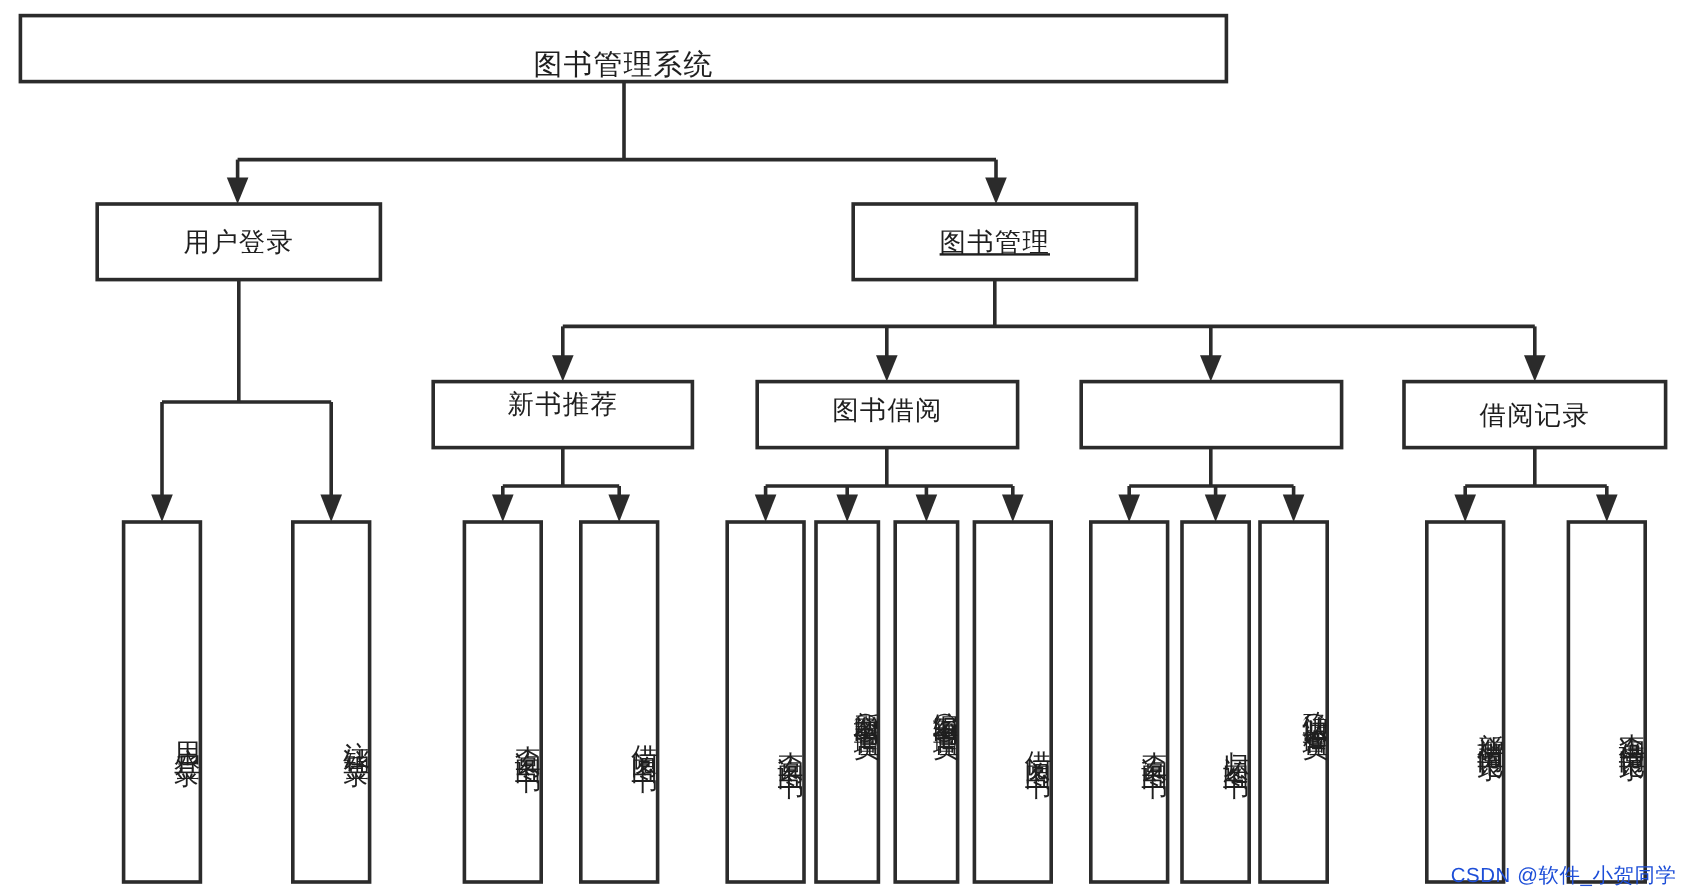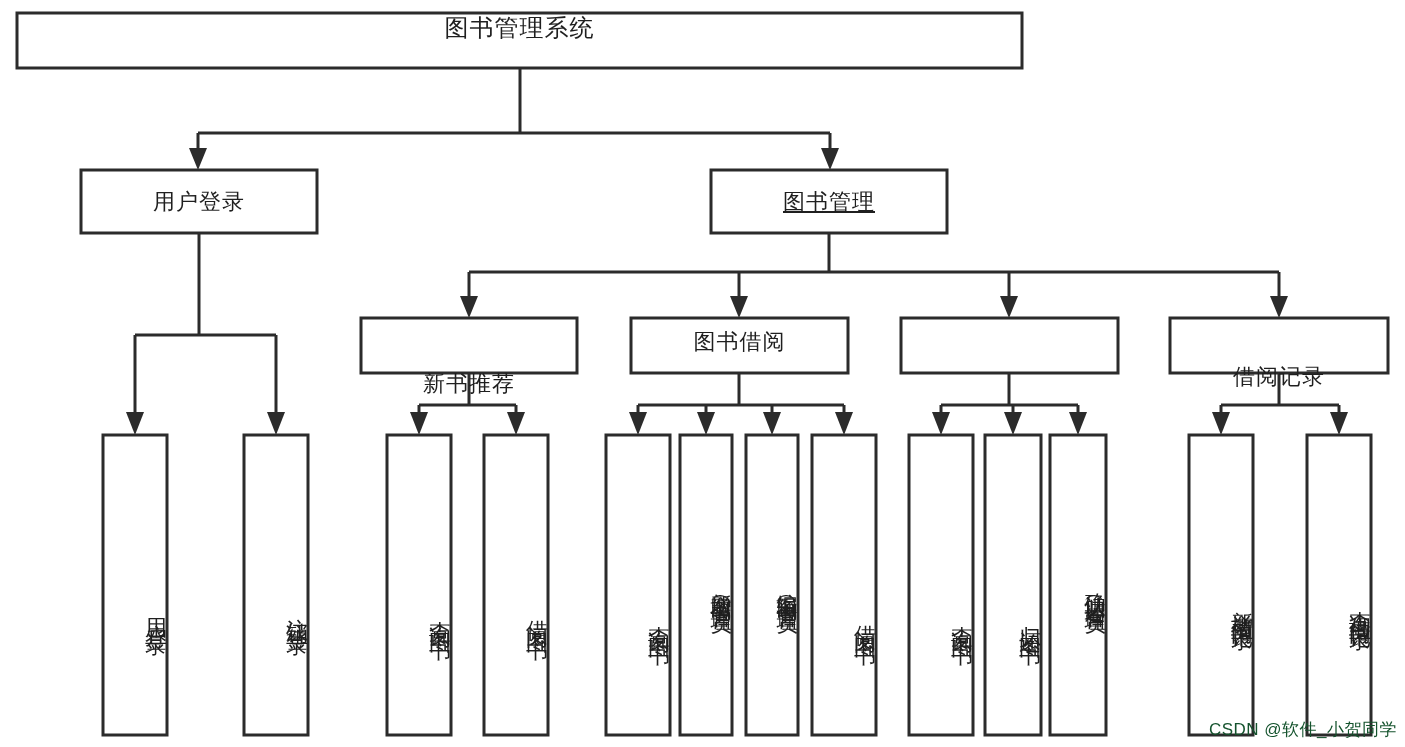--- a/index.html
+++ b/index.html
@@ -63,21 +63,21 @@
     letter-spacing: 6px;
     line-height: 1;
     pointer-events: none;
     padding-top: 4px;
     box-sizing: border-box;
   }
   .watermark {
     position: absolute;
     right: 8px;
     bottom: 6px;
-    color: #14532d;
+    color: #1d4ed8;
     font-size: 17px;
     letter-spacing: 0.5px;
     white-space: nowrap;
     pointer-events: none;
   }
 </style>
 </head>
 <body>
 
 <div id="diagram-root">
@@ -165,28 +165,28 @@
     <rect class="node-box" x="812" y="435" width="64" height="300"></rect>
 
     <rect class="node-box" x="909" y="435" width="64" height="300"></rect>
     <rect class="node-box" x="985" y="435" width="56" height="300"></rect>
     <rect class="node-box" x="1050" y="435" width="56" height="300"></rect>
 
     <rect class="node-box" x="1189" y="435" width="64" height="300"></rect>
     <rect class="node-box" x="1307" y="435" width="64" height="300"></rect>
   </svg>
 
-  <div class="node-label-h" style="left:17px; top:0; width:1005px; height:55px; font-size:24px;">图书管理系统</div>
+  <div class="node-label-h" style="left:17px; top:26px; width:1005px; height:55px; font-size:24px;">图书管理系统</div>
 
   <div class="node-label-h" style="left:81px; top:170px; width:236px; height:63px;">用户登录</div>
   <div class="node-label-h" style="left:711px; top:170px; width:236px; height:63px;text-decoration:underline;">图书管理</div>
 
-  <div class="node-label-h" style="left:361px; top:318px; width:216px; height:38px;margin-top:47px;">新书推荐</div>
+  <div class="node-label-h" style="left:361px; top:318px; width:216px; height:38px;">新书推荐</div>
   <div class="node-label-h" style="left:631px; top:318px; width:217px; height:47px;">图书借阅</div>
-  <div class="node-label-h" style="left:1170px; top:318px; width:218px; height:55px;margin-top:31px;">借阅记录</div>
+  <div class="node-label-h" style="left:1170px; top:318px; width:218px; height:55px;">借阅记录</div>
 
   <div class="node-label-v" style="left:103px; top:485px; width:64px; height:250px;">用户登录</div>
   <div class="node-label-v" style="left:244px; top:485px; width:64px; height:250px;">注销登录</div>
 
   <div class="node-label-v" style="left:387px; top:490px; width:64px; height:245px;">查询图书</div>
   <div class="node-label-v" style="left:484px; top:490px; width:64px; height:245px;">借阅图书</div>
 
   <div class="node-label-v" style="left:606px; top:500px; width:64px; height:235px;">查询图书</div>
   <div class="node-label-v" style="left:680px; top:440px; width:52px; height:295px; letter-spacing:3px; font-size:21px;">新增图书（管理员）</div>
   <div class="node-label-v" style="left:746px; top:440px; width:52px; height:295px; letter-spacing:3px; font-size:21px;">编辑图书（管理员）</div>

